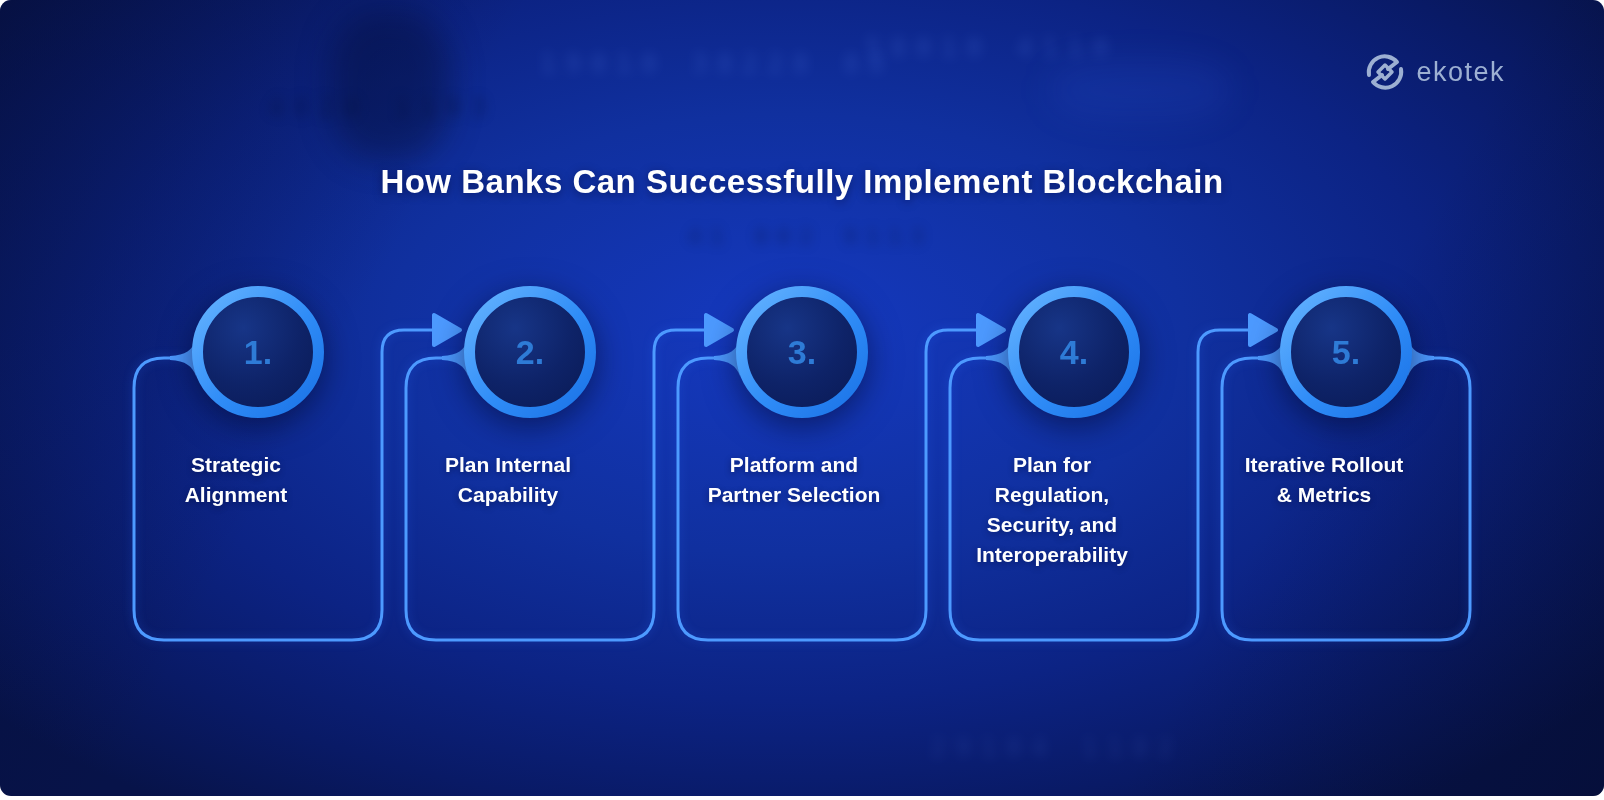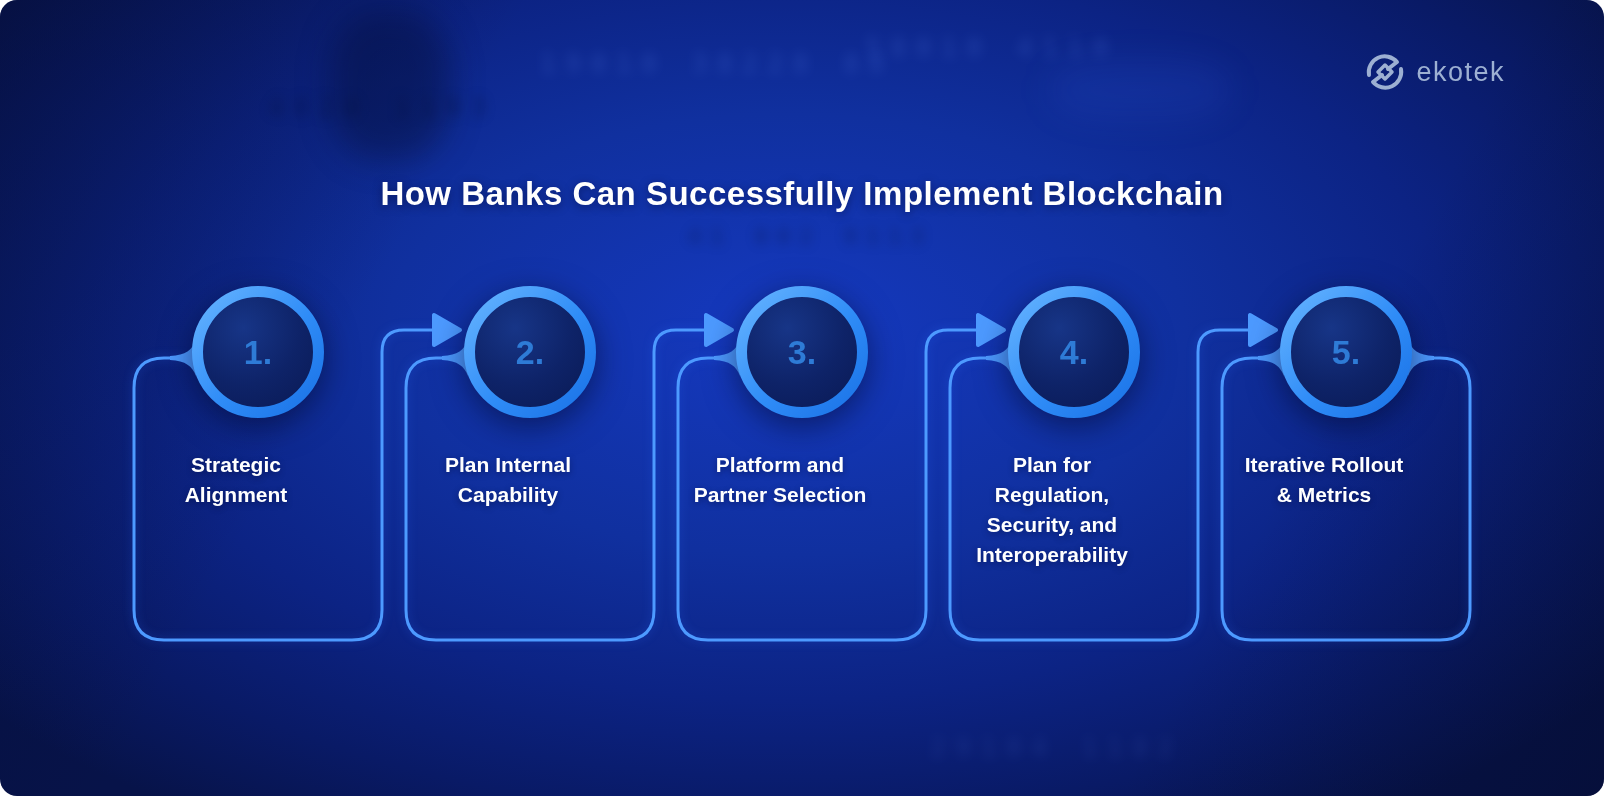--- a/index.html
+++ b/index.html
@@ -1,20 +1,20 @@
 <!DOCTYPE html>
 <html><head>
 <meta charset="utf-8">
 <style>
   html,body{margin:0;padding:0;background:#ffffff;}
   body{width:1604px;height:800px;position:relative;overflow:hidden;
        font-family:"Liberation Sans",sans-serif;}
 
   .canvas{position:absolute;top:0;left:0;width:1604px;height:796px;
-    border-radius:17px;overflow:hidden;
+    border-radius:11px;overflow:hidden;
     background:
       radial-gradient(1050px 580px at 49% 42%, #1539c0 0%, #10309f 38%, #0c2384 63%, #091a66 83%, #071349 100%);
   }
   .canvas::before{content:"";position:absolute;inset:0;
     background:linear-gradient(118deg, rgba(5,12,50,.5) 0%, rgba(5,12,50,0) 26%),
                linear-gradient(298deg, rgba(4,10,42,.45) 0%, rgba(4,10,42,0) 24%);
     pointer-events:none;}
 
   
   .glyph{position:absolute;color:#6e95ff;opacity:.16;filter:blur(6px);
@@ -26,37 +26,37 @@
   .g3{left:268px;top:92px;}
   .g4{left:688px;top:224px;font-size:22px;opacity:.12;}
   .g5{left:930px;top:732px;opacity:.10;}
   .blob{position:absolute;border-radius:40%;filter:blur(16px);pointer-events:none;}
   .b1{left:330px;top:10px;width:120px;height:150px;background:rgba(3,10,45,.38);}
   .b2{left:1050px;top:60px;width:180px;height:60px;background:rgba(60,110,255,.10);}
 
   .logo{position:absolute;top:50px;right:99px;display:flex;align-items:center;gap:9px;}
   .logo-text{color:#9db0d2;font-size:27px;letter-spacing:1.5px;}
 
-  .title{position:absolute;left:0;right:0;top:163px;margin:12px;text-align:center;
+  .title{position:absolute;left:0;right:0;top:163px;margin:0;text-align:center;
     color:#ffffff;font-size:33px;font-weight:700;letter-spacing:.5px;
     text-shadow:0 2px 8px rgba(3,10,50,.5);}
 
   svg.flow{position:absolute;left:0;top:0;width:1604px;height:796px;}
   .wire{stroke:#4d9aff;stroke-width:3;fill:none;
         filter:drop-shadow(0 0 5px rgba(40,110,255,.35));}
   .flare{fill:#4d9aff;}
   .head{fill:#4d9aff;stroke:#4d9aff;stroke-width:4;stroke-linejoin:round;}
   .ringgrp{filter:drop-shadow(0 8px 16px rgba(2,8,40,.55));}
   .num{font-family:"Liberation Sans",sans-serif;font-size:34px;font-weight:700;
        fill:#2e7bd6;text-anchor:middle;}
 
   .step-label{position:absolute;top:450px;width:204px;text-align:center;
     color:#ffffff;font-size:21px;font-weight:700;line-height:30px;
     white-space:pre-line;text-shadow:0 2px 6px rgba(3,10,50,.45);}
-  .sl1{left:134px;} .sl2{left:406px;} .sl3{left:678px;} .sl4{left:950px;} .sl5{left:1222px;}
+  .sl1{left:134px;} .sl2{left:406px;} .sl3{left:678px;padding-left:14px;} .sl4{left:950px;} .sl5{left:1222px;}
 </style>
 </head>
 <body>
 
 <div class="canvas">
 
   <span class="glyph g1">19010 38228 80</span>
   <span class="glyph g2">58010 4110</span>
   <span class="glyph dark g3">4820 1193</span>
   <span class="glyph dark g4">41 002 9113</span>

